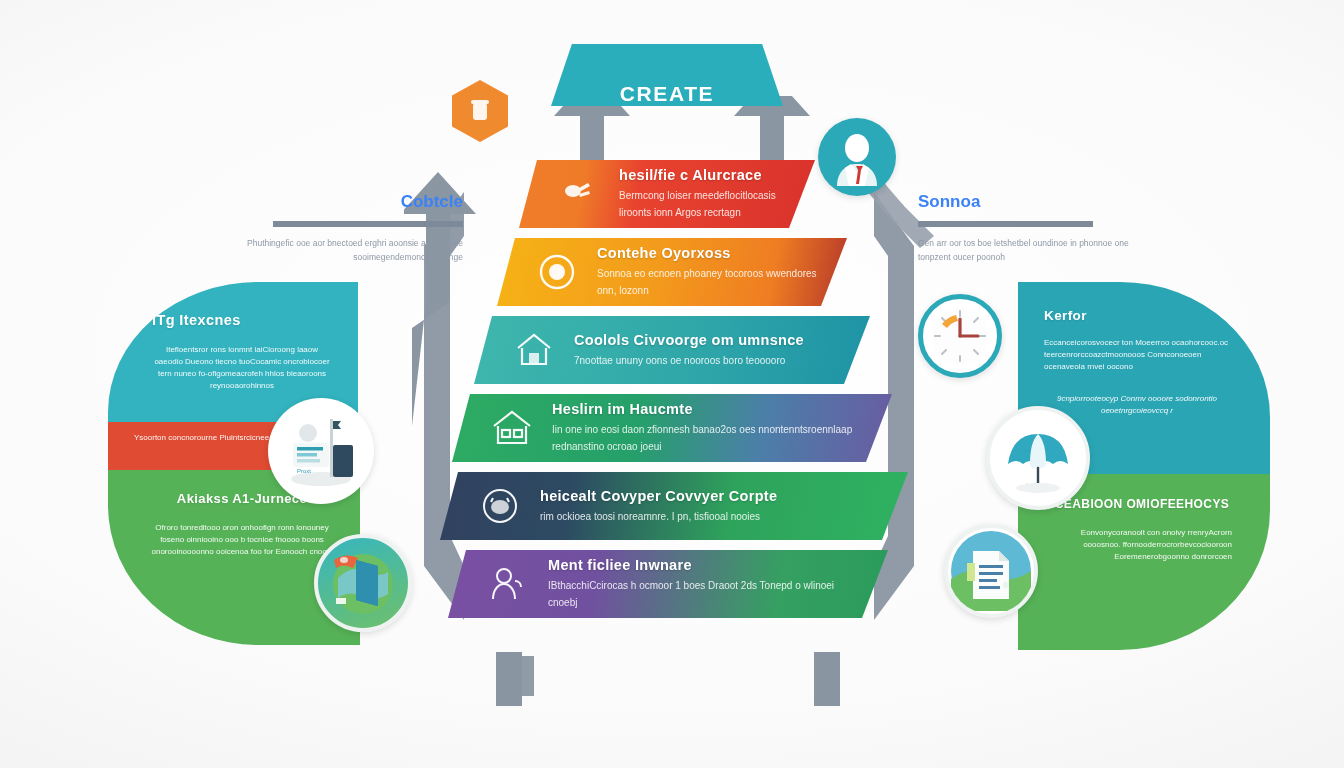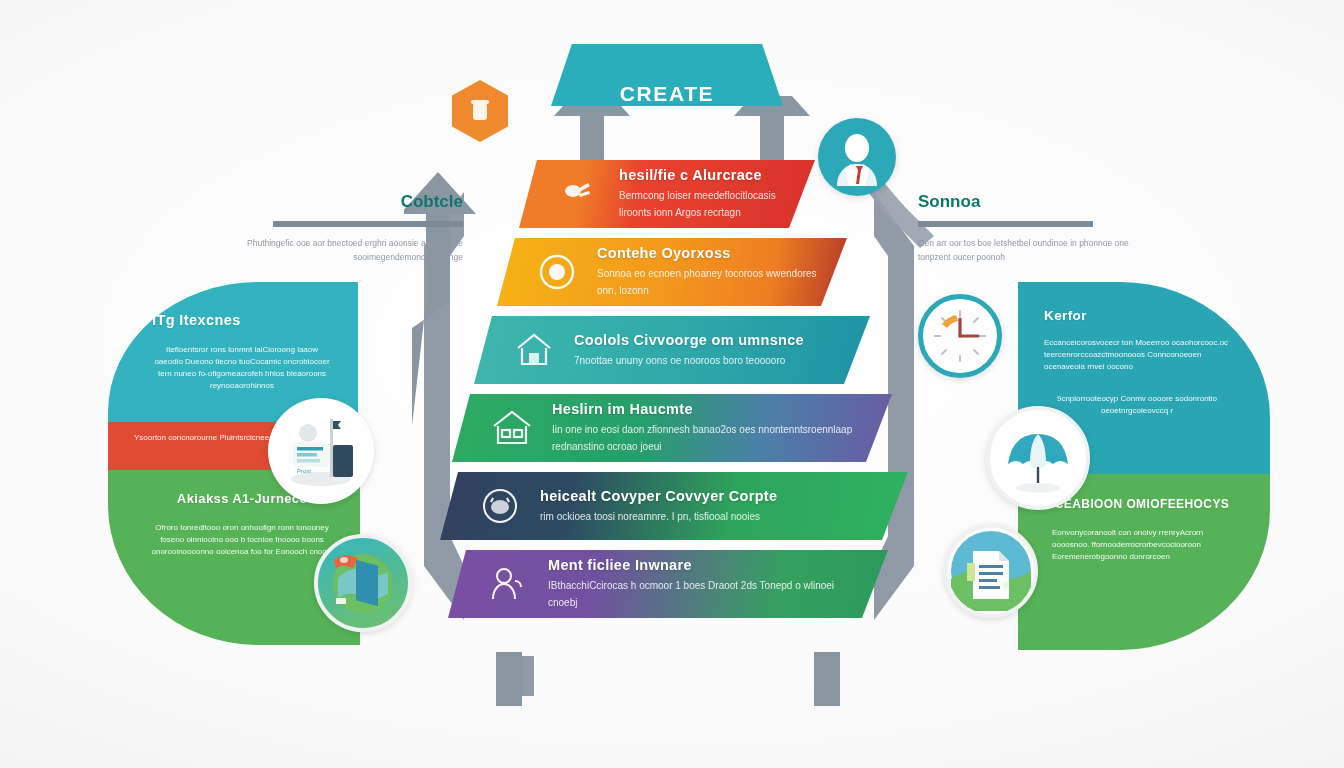--- a/index.html
+++ b/index.html
@@ -49,34 +49,34 @@
   #arc-left-green .arc-body { font-size: 8px; text-align: center; }
 
   #arc-right-teal {
     right: 74px; top: 282px; width: 252px; height: 192px;
     background: #2aa5b4;
     border-radius: 0 150px 0 0 / 0 135px 0 0;
     padding: 26px 40px 0 26px;
   }
   #arc-right-teal .arc-title { font-size: 13.5px; margin-bottom: 14px; }
   #arc-right-teal .arc-body { font-size: 8px; }
-  #arc-right-teal .arc-body.second { margin-top: 20px; text-align: center; }
+  #arc-right-teal .arc-body.second { margin-top: 20px; text-align: center; font-style: italic; }
 
   #arc-right-green {
     right: 74px; top: 474px; width: 252px; height: 176px;
     background: #56b257;
     border-radius: 0 0 150px 0 / 0 0 140px 0;
     padding: 22px 38px 0 34px;
   }
   #arc-right-green .arc-title { font-size: 12px; text-align: center; line-height: 1.4; margin-bottom: 14px; }
-  #arc-right-green .arc-body { font-size: 8px; text-align: left; }
+  #arc-right-green .arc-body { font-size: 8px; text-align: right; }
 
   
   .section-head { position: absolute; width: 220px; }
-  .section-head .sh-title { font-size: 17px; font-weight: bold; color: #0f766e; }
+  .section-head .sh-title { font-size: 17px; font-weight: bold; color: #3b82f6; }
   .section-head .sh-rule { height: 6px; background: #7c8a99; margin: 9px 0 9px; }
   .section-head .sh-body { font-size: 8.5px; color: #8d98a6; line-height: 1.65; }
 
   #head-left { left: 243px; top: 192px; text-align: right; }
   #head-left .sh-rule { margin-left: 30px; }
   #head-right { left: 918px; top: 192px; text-align: left; }
   #head-right .sh-rule { width: 175px; }
 
   
   .grey-frame { position: absolute; left: 404px; top: 96px; width: 540px; height: 610px; }

